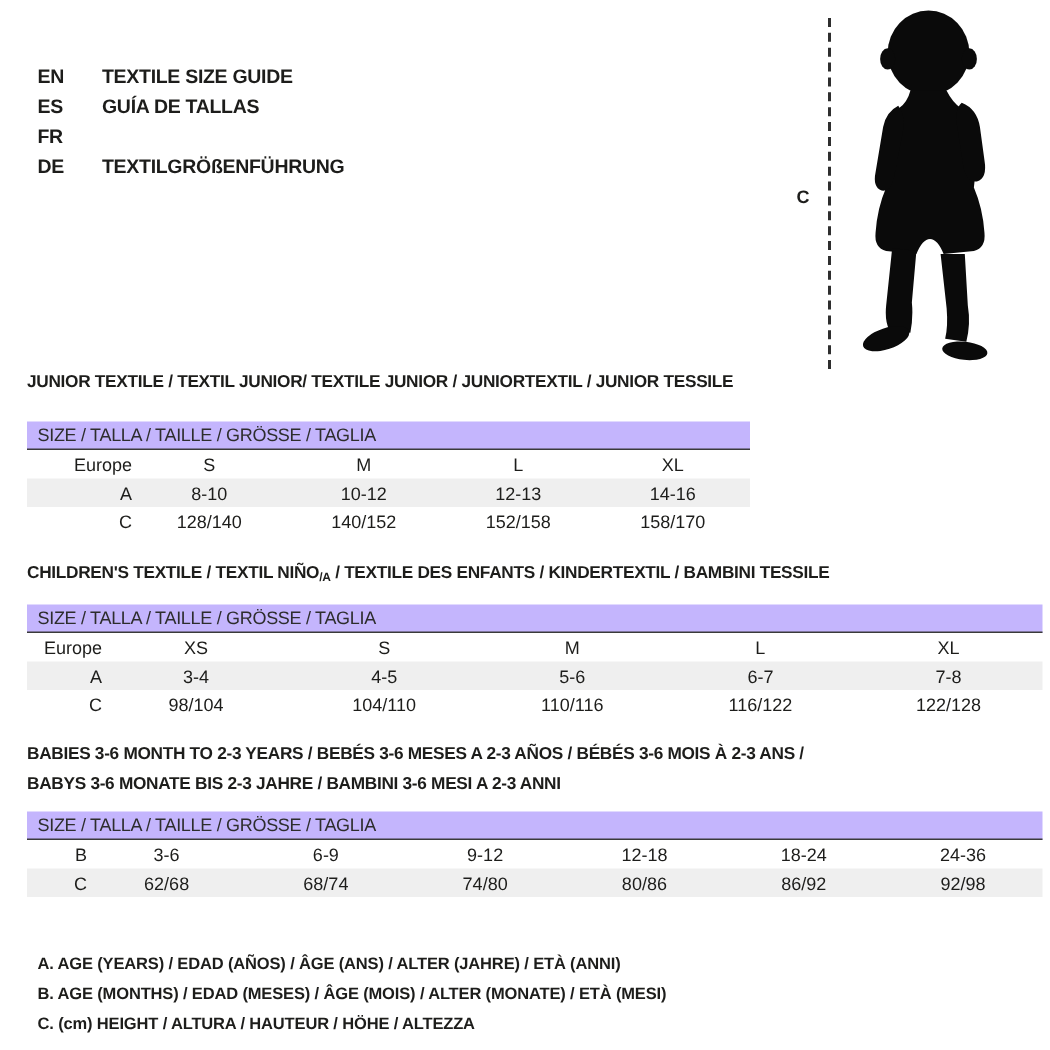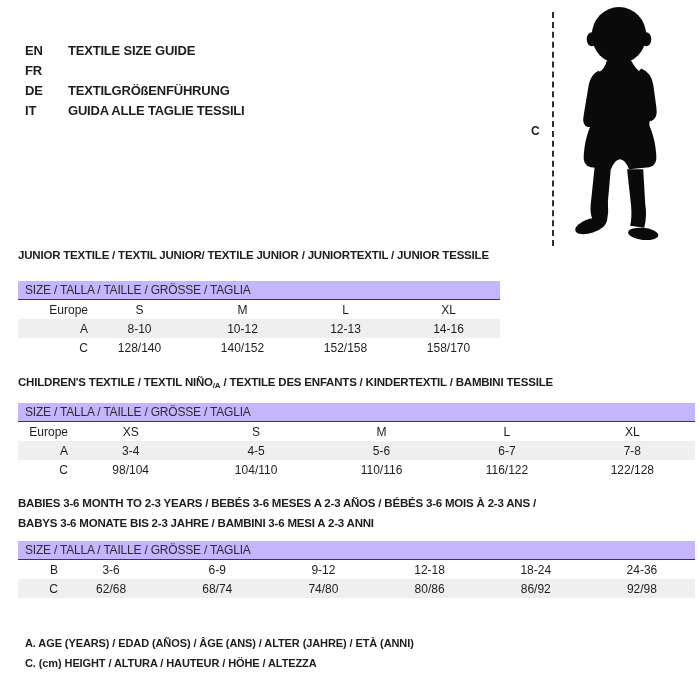--- a/index.html
+++ b/index.html
@@ -58,29 +58,29 @@
 </style>
 </head>
 <body>
 
 <div class="lang-block">
   <div class="lang-row">
     <span class="lang-code">EN</span>
     <span class="lang-title">TEXTILE SIZE GUIDE</span>
   </div>
   <div class="lang-row">
+    <span class="lang-code">ES</span>
+    <span class="lang-title">GUÍA DE TALLAS</span>
+  </div>
+  <div class="lang-row">
     <span class="lang-code">FR</span>
   </div>
   <div class="lang-row">
     <span class="lang-code">DE</span>
     <span class="lang-title">TEXTILGRÖßENFÜHRUNG</span>
-  </div>
-  <div class="lang-row">
-    <span class="lang-code">IT</span>
-    <span class="lang-title">GUIDA ALLE TAGLIE TESSILI</span>
   </div>
 </div>
 
 <div class="dash-line"></div>
 <div class="measure-c">C</div>
 <svg class="silhouette" width="122" height="242" viewBox="0 0 120 240" aria-hidden="true">
   <g fill="#0a0a0a">
     <ellipse cx="60" cy="29" rx="27" ry="28"></ellipse>
     <ellipse cx="33" cy="33" rx="5" ry="7"></ellipse>
     <ellipse cx="87" cy="33" rx="5" ry="7"></ellipse>
@@ -172,14 +172,15 @@
     <span class="tcell">68/74</span>
     <span class="tcell">74/80</span>
     <span class="tcell">80/86</span>
     <span class="tcell">86/92</span>
     <span class="tcell">92/98</span>
   </div>
 </div>
 
 <div class="notes">
   <div class="note-line">A. AGE (YEARS) / EDAD (AÑOS) / ÂGE (ANS) / ALTER (JAHRE) / ETÀ (ANNI)</div>
+  <div class="note-line">B. AGE (MONTHS) / EDAD (MESES) / ÂGE (MOIS) / ALTER (MONATE) / ETÀ (MESI)</div>
   <div class="note-line">C. (cm) HEIGHT / ALTURA / HAUTEUR / HÖHE / ALTEZZA</div>
 </div>
 
 </body></html>

